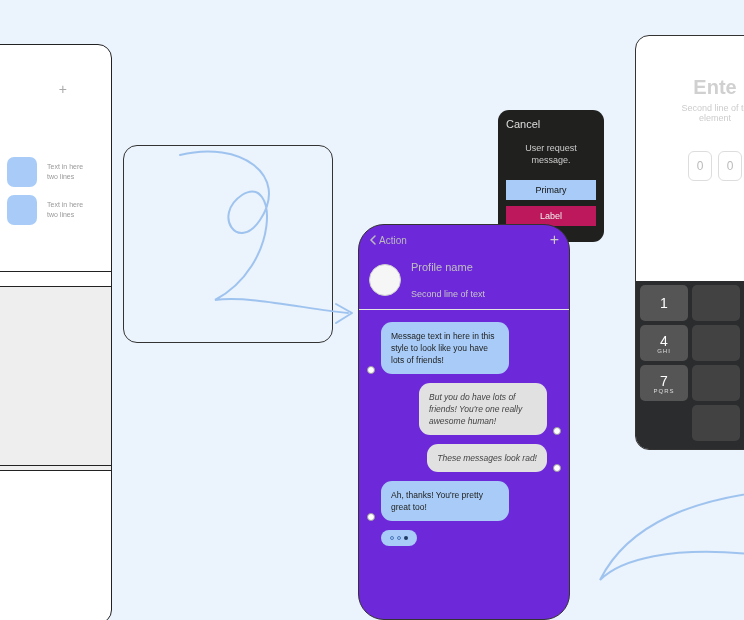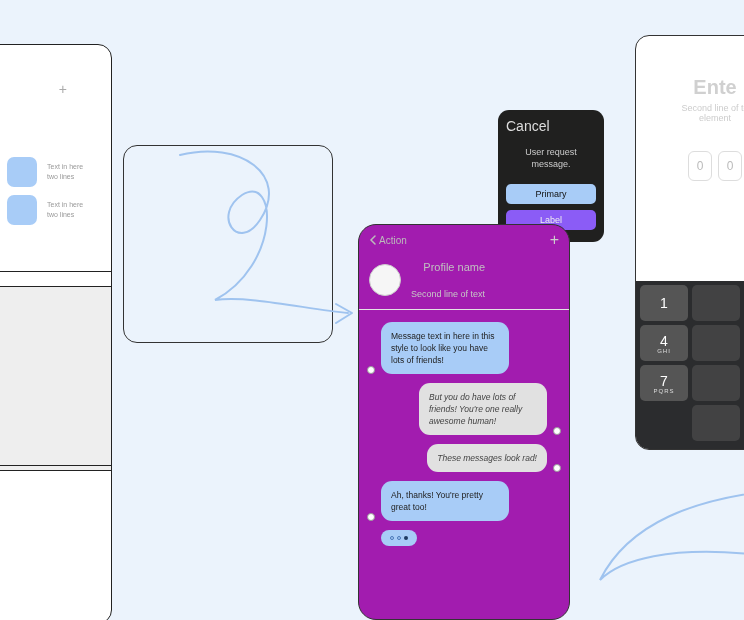--- a/index.html
+++ b/index.html
@@ -90,23 +90,23 @@
     top:145px;
     pointer-events:none;
   }
 
   .chat {
     position:absolute;
     left:358px;
     top:224px;
     width:212px;
     height:396px;
-    background:#a21caf;
+    background:#6d28d9;
     border:1px solid #333;
-    border-radius:18px;
+    border-radius:26px;
     overflow:hidden;
   }
   .chat-head {
     height:30px;
     display:flex;
     align-items:center;
     justify-content:space-between;
     padding:0 10px;
   }
   .back {
@@ -115,21 +115,20 @@
     font-size:10px;
     color:#bbb;
   }
   .back svg { margin-right:2px;}
   .plus2 { font-size:16px; color:#ccc; font-weight:300;}
   .profile-row {
     display:flex;
     align-items:center;
     padding:6px 10px 10px 10px;
     border-bottom:1px solid #e4e4e4;
-    text-align:right;
   }
   .avatar {
     width:32px;height:32px;border-radius:50%;
     border:1px solid #ccc;
     background:#f6f6f6;
     margin-right:10px;
     flex-shrink:0;
   }
   .pname { font-size:11px;color:#c0c0c0;}
   .psub { font-size:9px;color:#c7c7c7;margin-top:16px;}
@@ -162,29 +161,29 @@
     position:absolute;
     left:498px;
     top:110px;
     width:106px;
     height:132px;
     background:#20201f;
     border-radius:11px;
     padding:8px;
     color:#fff;
   }
-  .modal .cancel { font-size:14px;color:#ddd;}
+  .modal .cancel { font-size:11px;color:#ddd;}
   .modal .msg { font-size:9px;text-align:center;color:#ccc;margin-top:12px;line-height:12px;}
   .modal .btn {
-    width:100%;height:20px;border-radius:5px;
+    width:100%;height:20px;border-radius:0;
     display:flex;align-items:center;justify-content:center;
     font-size:9px;margin-top:14px;
   }
   .modal .primary { background:#a8ccf7;color:#111;}
-  .modal .label { background:#8b5cf6;color:#eee;margin-top:6px;}
+  .modal .label { background:#be185d;color:#eee;margin-top:6px;}
 
   .keypad {
     position:absolute;
     left:635px;
     top:35px;
     width:160px;
     height:415px;
     background:#fff;
     border:1px solid #333;
     border-radius:14px;

